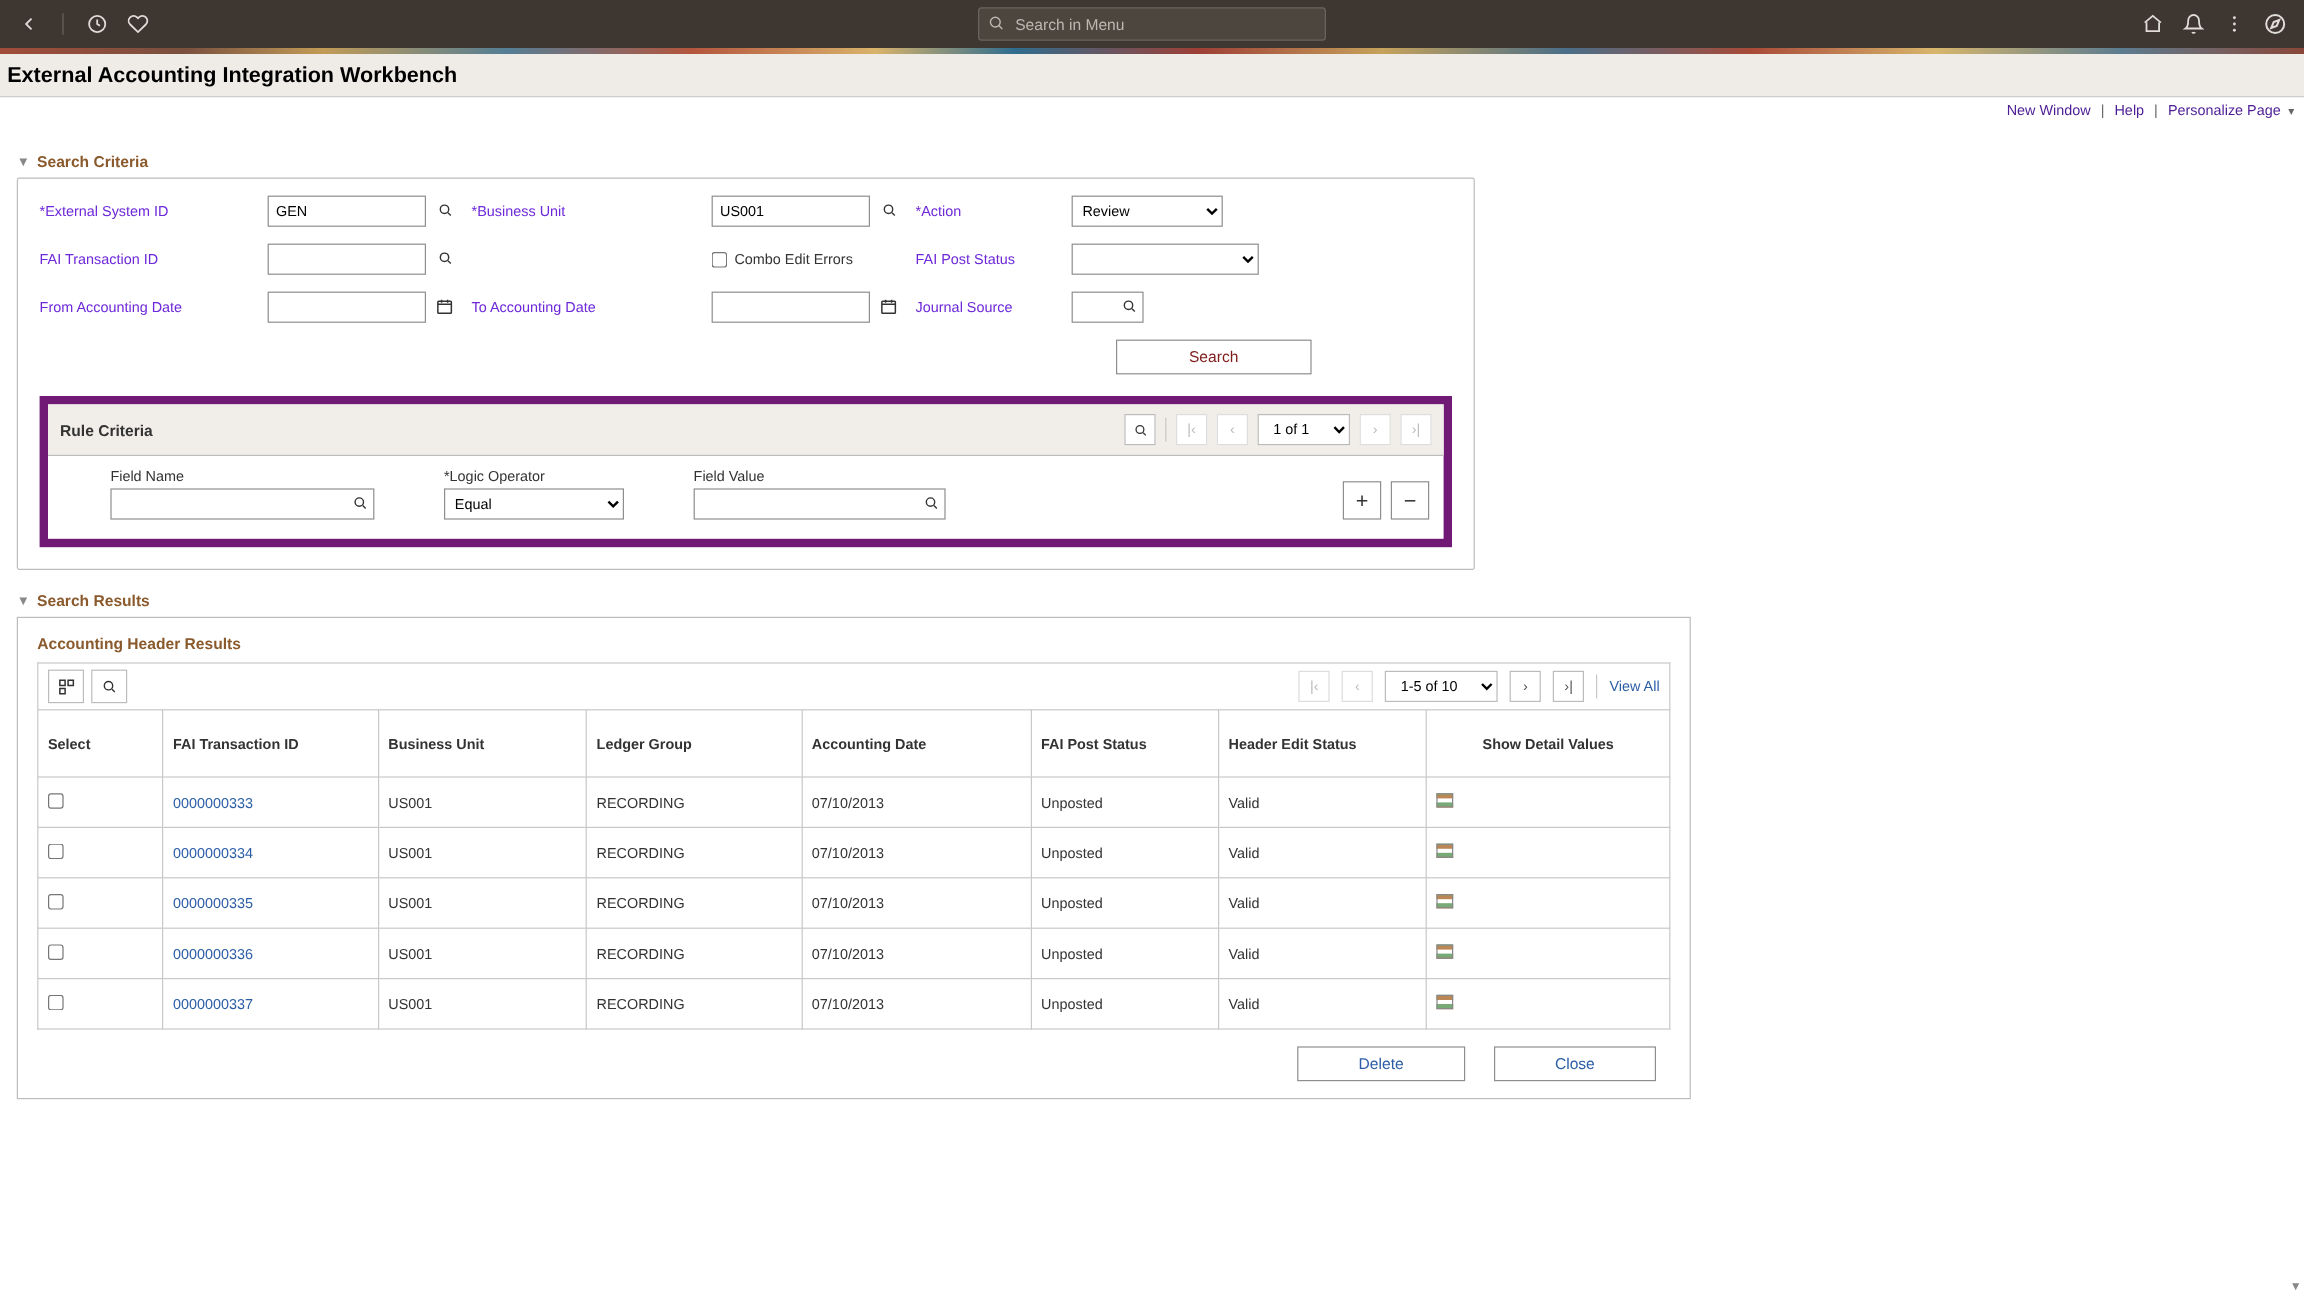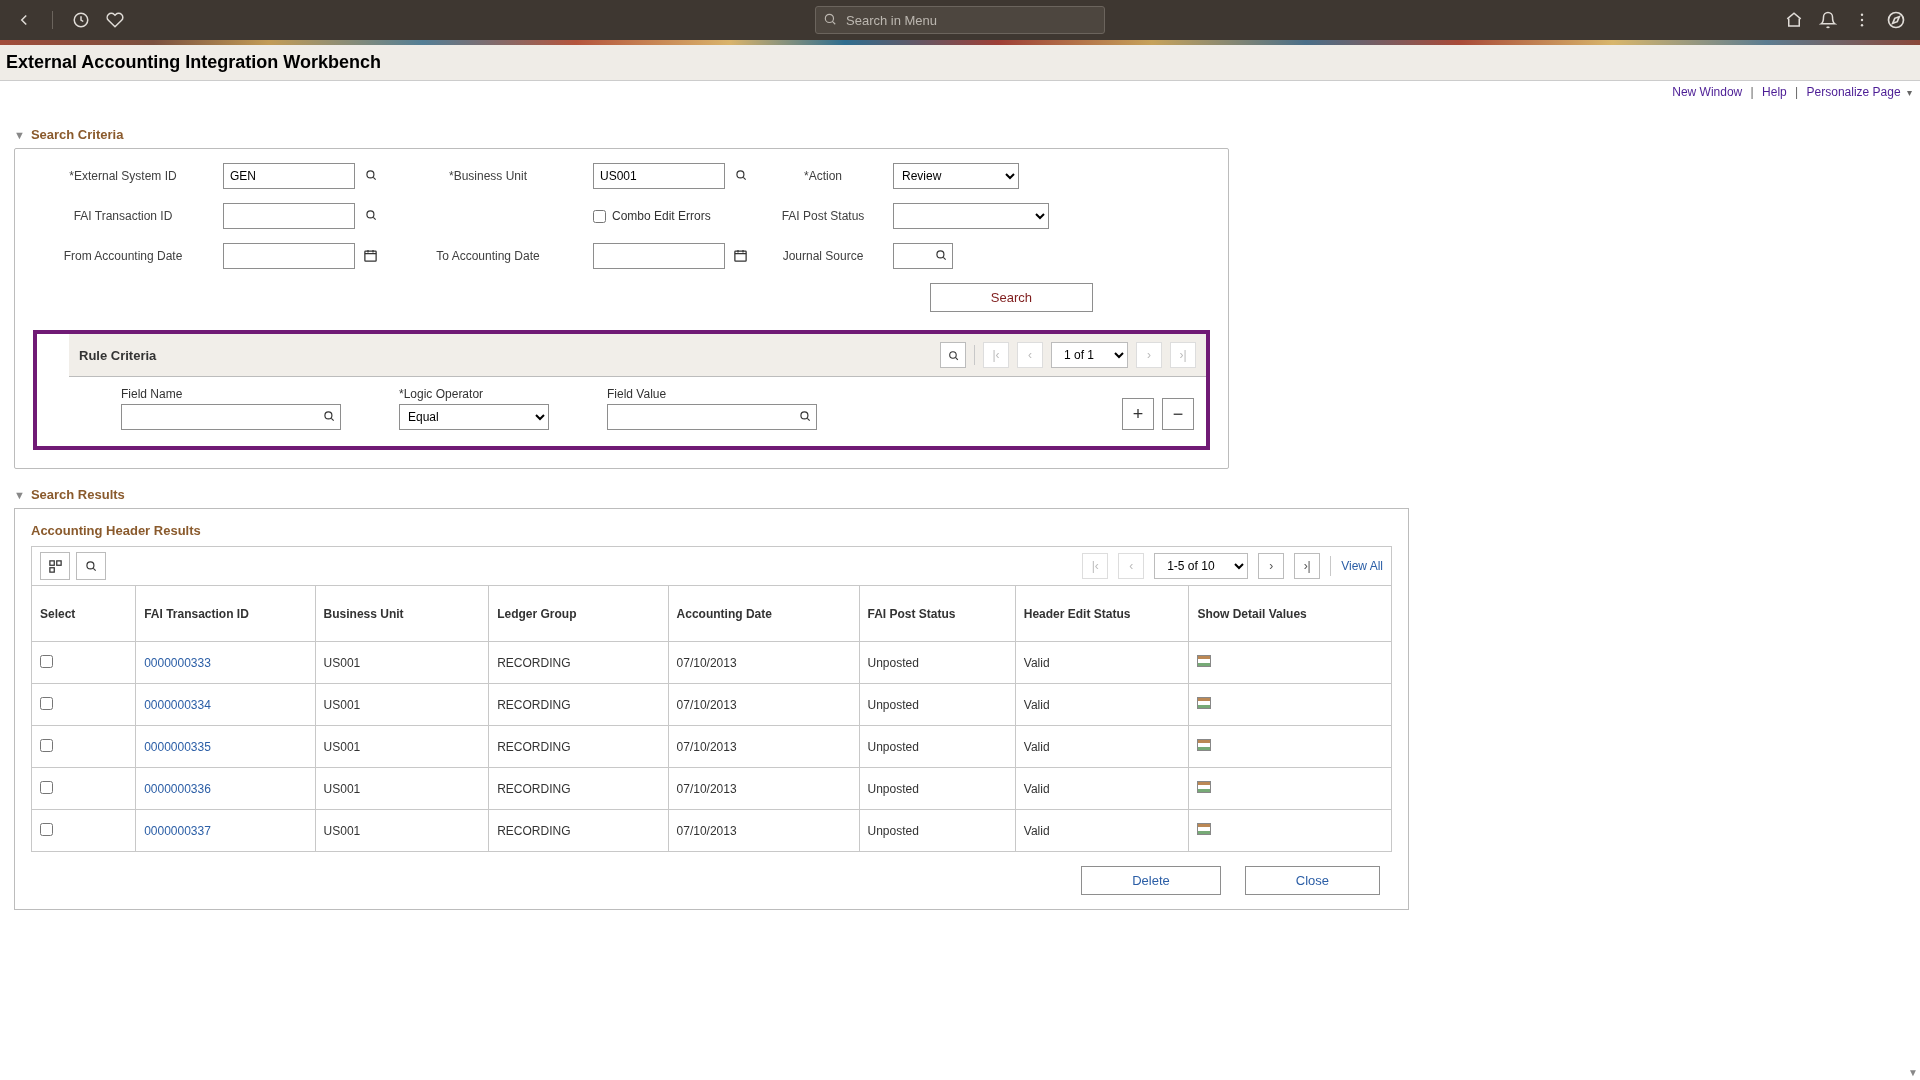--- a/index.html
+++ b/index.html
@@ -33,40 +33,40 @@
 .page { padding: 10px 14px 0 14px; }
 
 
 .section-head { display: flex; align-items: center; gap: 6px; color: #8a5a2c; font-weight: bold; font-size: 13px; margin: 18px 0 6px 0; cursor: pointer; }
 .chev-icon { color: #888; font-size: 11px; }
 
 
 .panel { border: 1px solid #bcbcbc; border-radius: 2px; padding: 14px 18px 18px 18px; width: 1215px; position: relative; }
 
 .crit-grid { display: grid; grid-template-columns: 180px 160px 190px 160px 120px 200px; column-gap: 10px; row-gap: 14px; align-items: center; }
-.crit-label { text-align: center; color: #404040; font-size: 12px; }
+.crit-label { text-align: left; color: #6d28d9; font-size: 12px; }
 .req::before { content: "*"; }
 
 .lookup { position: relative; display: inline-block; }
 .lookup input, .lookup-date input { width: 132px; height: 26px; border: 1px solid #8e8e8e; padding: 0 26px 0 6px; font-size: 12px; }
 .lookup .lk-icon, .lookup-date .cal-icon { position: absolute; right: 5px; top: 5px; color: #555; cursor: pointer; }
 .lookup-date { position: relative; display: inline-block; }
 
 .inline-chk { display: flex; align-items: center; gap: 6px; }
 .inline-chk input { width: 13px; height: 13px; }
 
 .sel { height: 26px; border: 1px solid #8e8e8e; font-size: 12px; padding: 0 4px; background: #fff; }
 .sel.w120 { width: 126px; }
 .sel.w150 { width: 156px; }
 
 .btn-search { display: inline-block; border: 1px solid #8e8e8e; background: #fff; color: #7f1d1d; font-size: 13px; padding: 6px 60px; cursor: pointer; }
 .search-btn-cell { grid-column: 6 / 7; justify-self: end; }
 
 
-.rule-panel { border: 4px solid #701a75; margin-top: 18px; padding-left: 32px; }
+.rule-panel { border: 7px solid #701a75; margin-top: 18px; }
 .rule-header { display: flex; align-items: center; justify-content: space-between; background: #f1eee9; border-bottom: 1px solid #bcbcbc; padding: 8px 10px; }
 .rule-title { font-weight: bold; color: #333; font-size: 13px; }
 .rule-nav { display: flex; align-items: center; gap: 8px; }
 .nav-btn { width: 26px; height: 26px; border: 1px solid #bcbcbc; background: #fff; display: flex; align-items: center; justify-content: center; color: #555; cursor: pointer; font-size: 12px; }
 .nav-btn.disabled { color: #bbb; border-color: #ddd; cursor: default; }
 .nav-sep { width: 1px; height: 20px; background: #c8c8c8; }
 .page-sel { height: 26px; border: 1px solid #bcbcbc; font-size: 12px; padding: 0 16px 0 8px; background: #fff; }
 
 .rule-body { padding: 10px 12px 16px 12px; display: flex; align-items: flex-end; gap: 18px; position: relative; }
 .rule-field { display: flex; flex-direction: column; gap: 3px; margin-left: 40px; }
@@ -371,21 +371,21 @@
     <table class="grid">
       <thead>
         <tr>
           <th style="width:90px">Select</th>
           <th style="width:155px">FAI Transaction ID</th>
           <th style="width:150px">Business Unit</th>
           <th style="width:155px">Ledger Group</th>
           <th style="width:165px">Accounting Date</th>
           <th style="width:135px">FAI Post Status</th>
           <th style="width:150px">Header Edit Status</th>
-          <th style="width:175px;">Show Detail Values</th>
+          <th style="width:175px;text-align:center">Show Detail Values</th>
         </tr>
       </thead>
       <tbody id="results-body">
           <tr>
             <td class="center"><input type="checkbox" style=""></td>
             <td class="link-cell"><a href="#">0000000333</a></td>
             <td>US001</td>
             <td>RECORDING</td>
             <td>07/10/2013</td>
             <td>Unposted</td>

